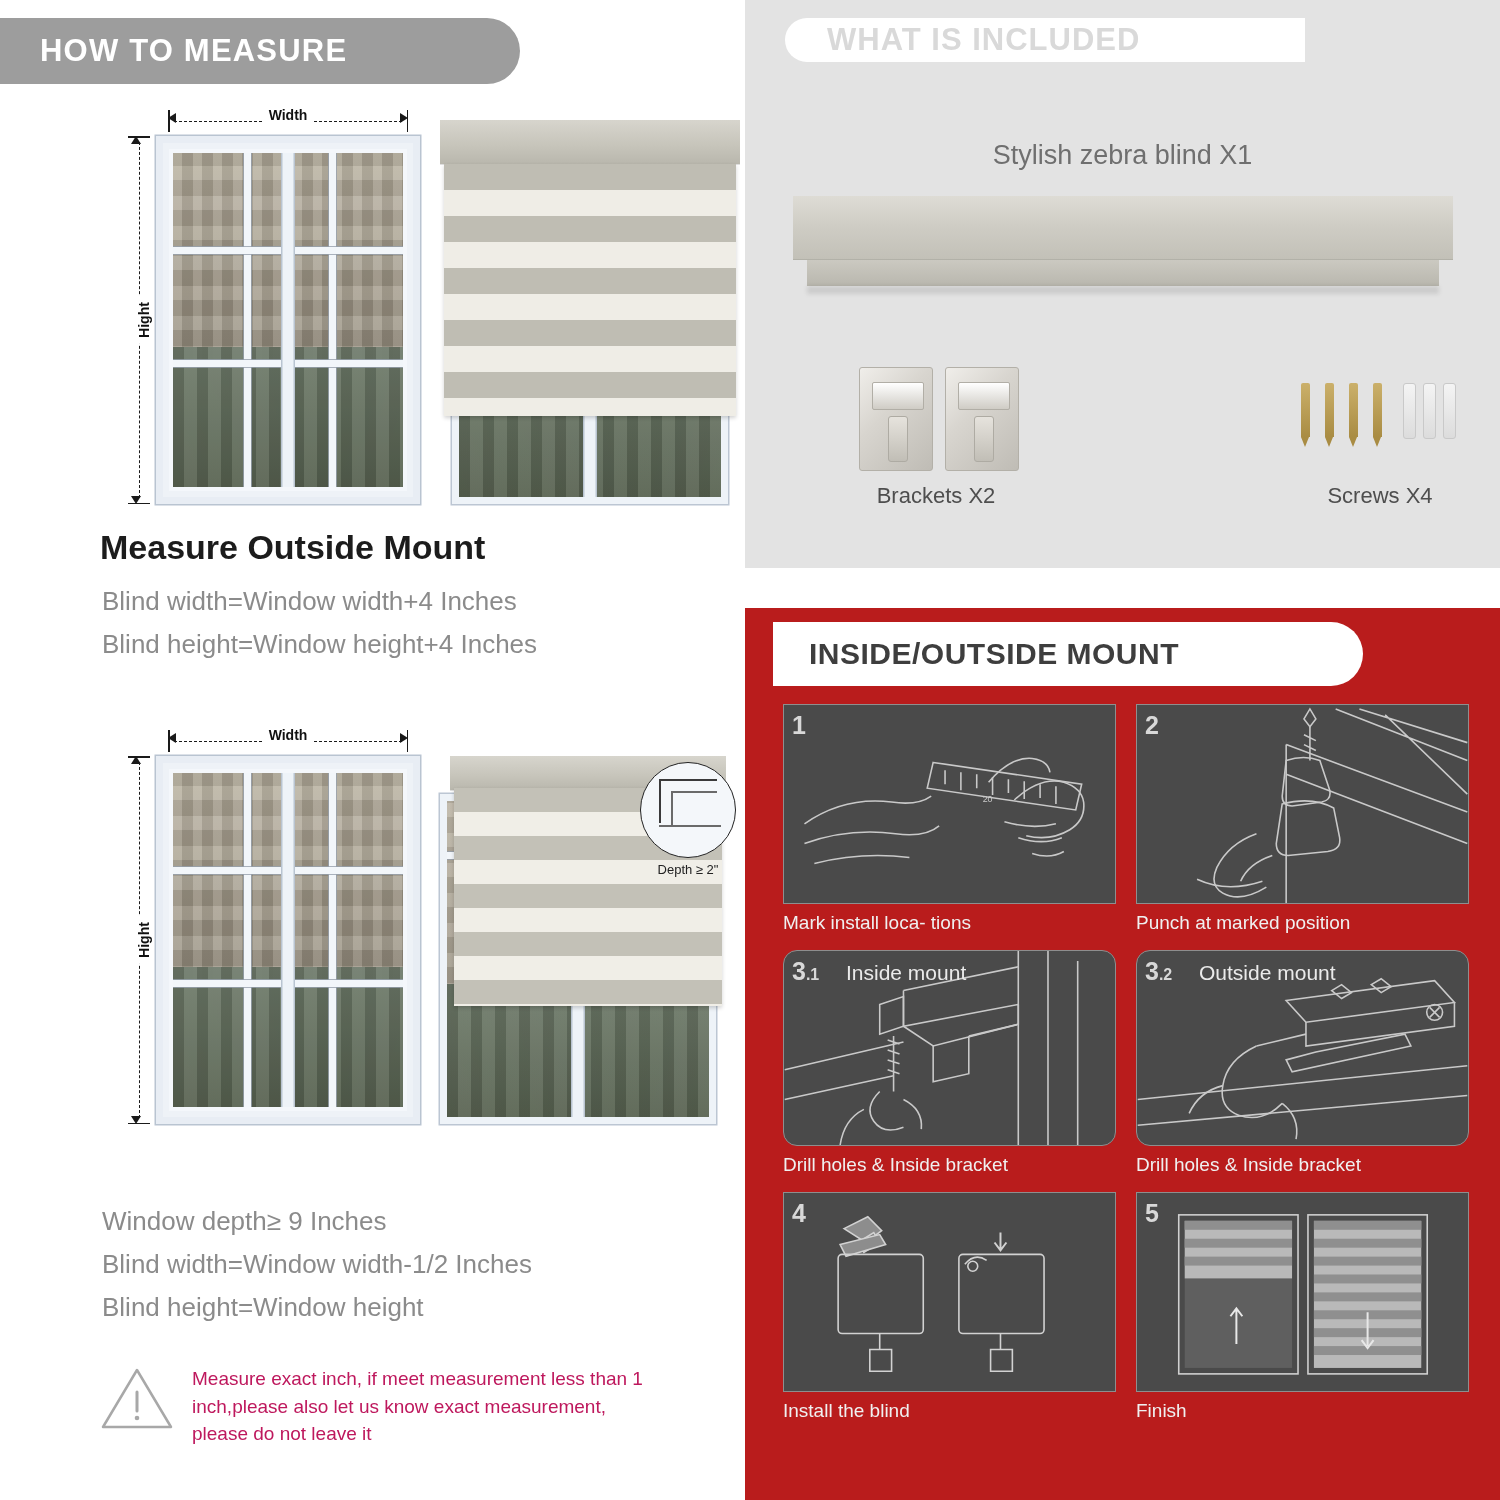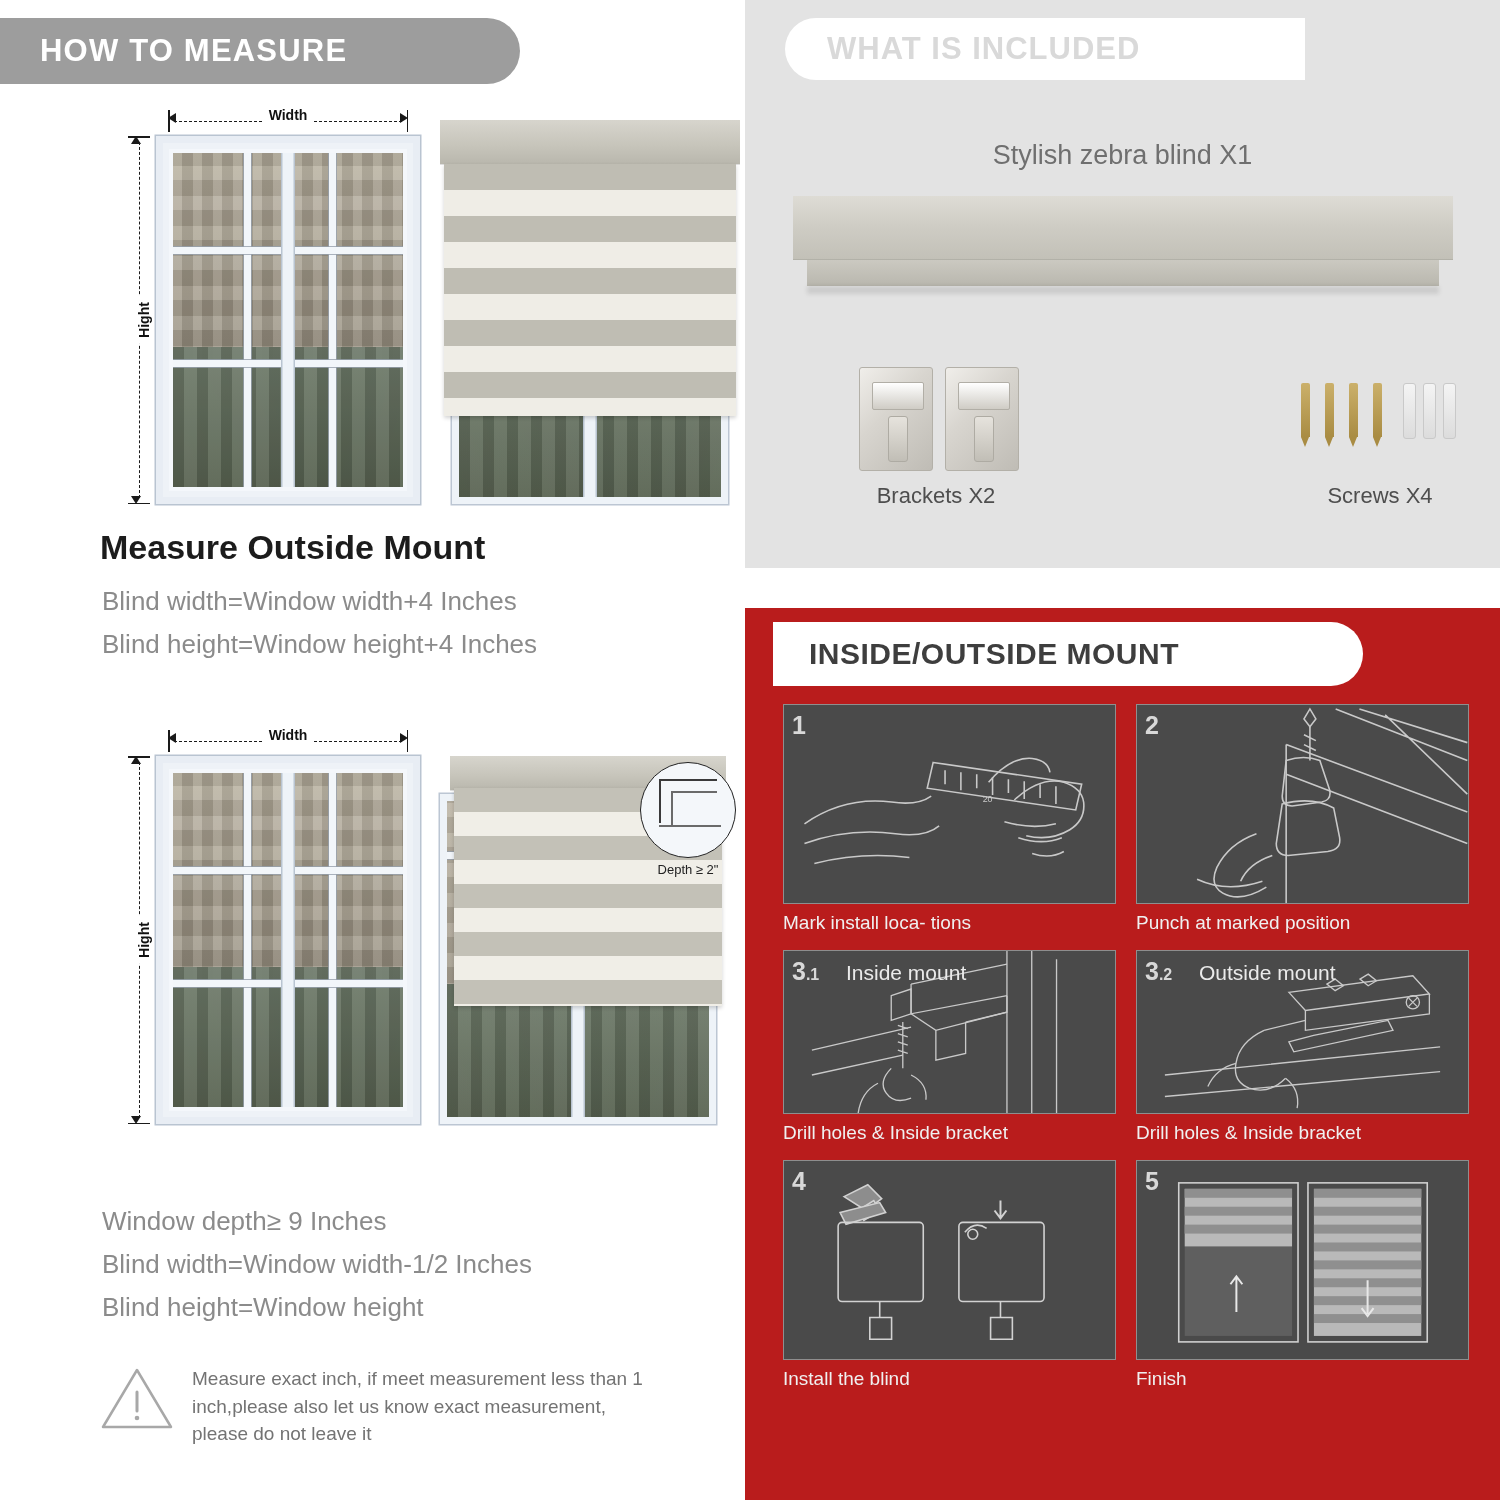--- a/index.html
+++ b/index.html
@@ -238,33 +238,33 @@
 
   .warn {
     position: absolute; left: 100px; top: 1365px;
     width: 560px; display: flex; gap: 18px; align-items: flex-start;
   }
   .warn-tri {
     width: 74px; height: 66px; flex: none; position: relative;
   }
   .warn-tri svg { width: 74px; height: 66px; display: block; }
   .warn-text {
-    font-size: 19px; line-height: 1.45; color: #737373;
+    font-size: 19px; line-height: 1.45; color: #be185d;
   }
 
   
   .right-col { position: relative; }
 
   .included-panel {
     position: absolute; left: 0; top: 0; width: 755px; height: 568px;
     background: #e3e3e3;
   }
   .included-tab {
     position: absolute; left: 40px; top: 18px;
-    height: 62px; padding: 0 40px 0 42px;
+    height: 44px; padding: 0 40px 0 42px;
     background: #ffffff;
     border-radius: 34px 0 0 34px;
     display: flex; align-items: center;
     width: 520px;
   }
   .included-tab-text {
     font-size: 31px; font-weight: bold; color: #d9d9d9; letter-spacing: 1px;
   }
   .included-title {
     position: absolute; left: 0; right: 0; top: 140px;
@@ -372,21 +372,21 @@
     grid-column-gap: 20px;
     grid-row-gap: 16px;
   }
   .step { position: relative; }
   .step-img {
     position: relative; width: 333px; height: 200px;
     border: 1.5px solid #8e8e8e;
     background: #4a4a4a;
     overflow: hidden;
   }
-  .step.small .step-img { height: 164px; }
+  .step.small .step-img { height: 196px; border-radius: 14px; }
   .step-num {
     position: absolute; left: 8px; top: 6px;
     font-size: 25px; font-weight: bold; color: #d8d8d8;
     z-index: 3;
   }
   .step-num .sub { font-size: 16px; }
   .step-inline {
     position: absolute; left: 62px; top: 10px;
     font-size: 21px; color: #eaeaea; z-index: 3;
   }

